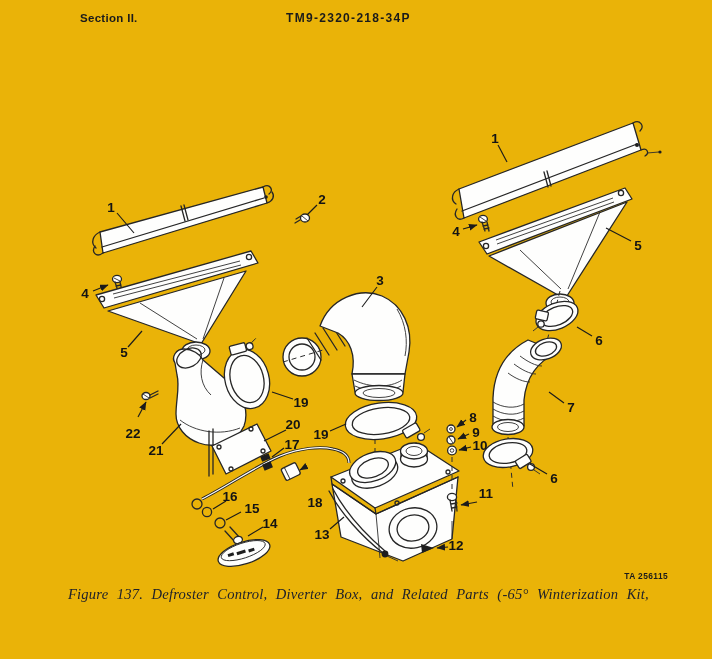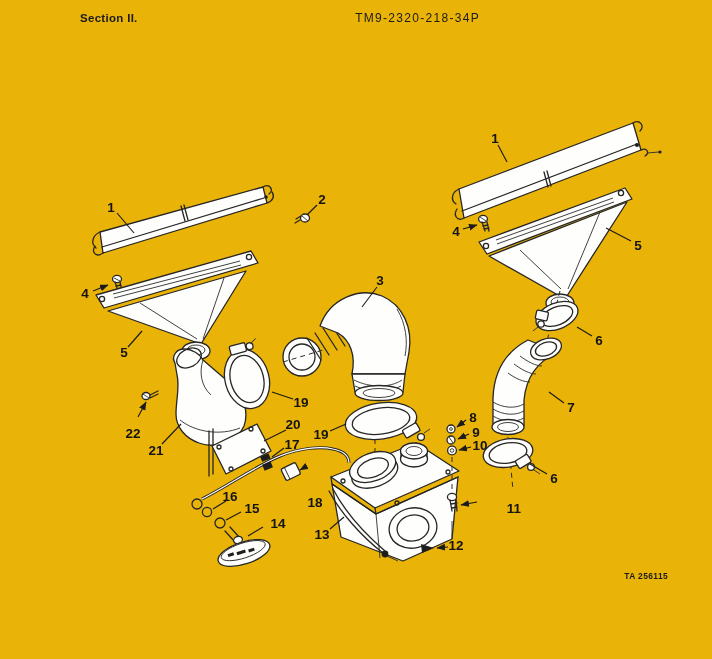--- a/index.html
+++ b/index.html
@@ -1,21 +1,21 @@
 <!DOCTYPE html>
 <html><head>
 <meta charset="utf-8">
 <style>
   html,body{margin:0;padding:0;background:#ffffff;}
   .page{position:relative;width:712px;height:659px;background:#eab308;
         font-family:"Liberation Sans",sans-serif;color:#1b1b1b;overflow:hidden;}
   .hdr-section{position:absolute;left:80px;top:12px;font-weight:bold;
         font-size:11.5px;letter-spacing:.3px;}
-  .hdr-manual{position:absolute;left:316px;top:11px;width:164px;text-align:right;
-        font-weight:normal;font-size:12px;letter-spacing:1.3px;}
+  .hdr-manual{position:absolute;left:286px;top:11px;width:164px;text-align:left;
+        font-weight:bold;font-size:12px;letter-spacing:1.3px;}
   .diagram-svg{position:absolute;left:0;top:0;}
   .callout{position:absolute;transform:translate(-50%,-50%);font-weight:bold;
         font-size:13.5px;color:#141414;}
   .ta{position:absolute;left:598px;top:571px;width:70px;text-align:right;
         font-weight:bold;font-size:8.4px;letter-spacing:.4px;}
   .caption{position:absolute;left:68px;top:586px;width:640px;white-space:nowrap;
         font-family:"Liberation Serif",serif;font-style:italic;font-size:14.6px;
         word-spacing:4.6px;letter-spacing:.2px;color:#20222a;}
   
   .ln{fill:none;stroke:#262626;stroke-width:1.3;stroke-linecap:round;stroke-linejoin:round;}
@@ -301,29 +301,30 @@
       <div class="callout" style="left: 133px; top: 424px; margin-top: 9px;">22</div>
       <div class="callout" style="left: 156px; top: 450px;">21</div>
       <div class="callout" style="left: 301px; top: 402px;">19</div>
       <div class="callout" style="left: 380px; top: 280px;">3</div>
       <div class="callout" style="left: 321px; top: 434px;">19</div>
       <div class="callout" style="left: 293px; top: 424px;">20</div>
       <div class="callout" style="left: 292px; top: 444px;">17</div>
       <div class="callout" style="left: 315px; top: 462px; margin-top: 40px;">18</div>
       <div class="callout" style="left: 230px; top: 496px;">16</div>
       <div class="callout" style="left: 252px; top: 508px;">15</div>
-      <div class="callout" style="left: 270px; top: 523px; margin-left: 8px;">14</div>
+      <div class="callout" style="left: 270px; top: 523px;">14</div>
       <div class="callout" style="left: 322px; top: 534px;">13</div>
       <div class="callout" style="left: 456px; top: 545px;">12</div>
       <div class="callout" style="left: 473px; top: 417px;">8</div>
       <div class="callout" style="left: 476px; top: 432px;">9</div>
       <div class="callout" style="left: 480px; top: 445px;">10</div>
-      <div class="callout" style="left: 486px; top: 508px; margin-left: 28px;">11</div>
+      <div class="callout" style="left: 486px; top: 493px;">11</div>
       <div class="callout" style="left: 495px; top: 138px;">1</div>
       <div class="callout" style="left: 456px; top: 231px;">4</div>
       <div class="callout" style="left: 638px; top: 245px;">5</div>
       <div class="callout" style="left: 599px; top: 340px;">6</div>
       <div class="callout" style="left: 571px; top: 407px;">7</div>
       <div class="callout" style="left: 554px; top: 478px;">6</div>
     </div>
 
   <div class="ta">TA 256115</div>
+  <div class="caption">Figure 137.  Defroster Control, Diverter Box, and Related Parts (-65° Winterization Kit,</div>
 </div>
 
 </body></html>

